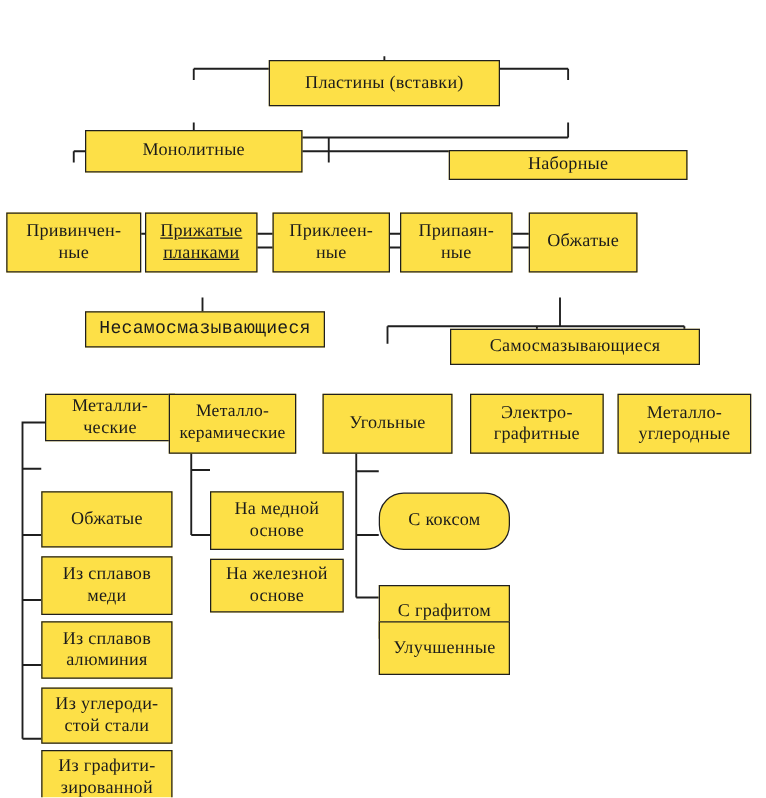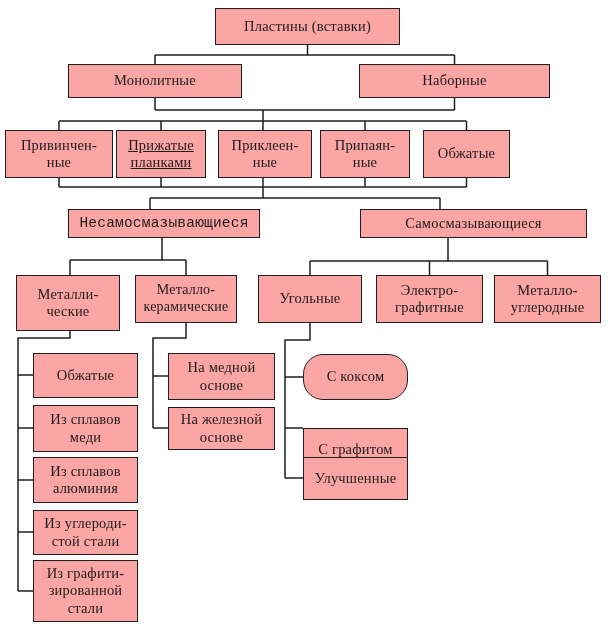--- a/index.html
+++ b/index.html
@@ -20,29 +20,30 @@
     position: absolute;
     left: 0;
     top: 0;
     width: 613px;
     height: 638px;
   }
   .node {
     position: absolute;
     box-sizing: border-box;
     border: 1.6px solid #1f1f1f;
-    background: #fca5a5;
+    background: #fde047;
     display: flex;
     align-items: center;
     justify-content: center;
     text-align: center;
     white-space: pre-line;
     font-size: 14.5px;
     line-height: 1.2;
     letter-spacing: 0.2px;
+    margin-top: 40px;
   }
   .node.small { font-size: 14px; }
 </style>
 </head>
 <body>
 
 <div class="canvas">
 
   <svg class="connectors" viewBox="0 0 613 638" fill="none" stroke="#1f1f1f" stroke-width="1.5">
     <path d="M307.5 45 V55 M155 55 H454.5 M155 55 V64 M454.5 55 V64"></path>
@@ -50,36 +51,36 @@
     <path d="M59 178 V187 M161 178 V187 M263 178 V187 M365 178 V187 M466.5 178 V187 M59 187 H466.5 M263 187 V198 M150 198 H440 M150 198 V209 M440 198 V209"></path>
     <path d="M162 238 V260 M70 260 H186 M70 260 V275 M186 260 V275 M448 238 V261 M310 261 H547.5 M310 261 V275 M429.5 261 V275 M547.5 261 V275"></path>
     <path d="M70 323 V338 H18 V591 M18 375 H33 M18 428 H33 M18 480 H33 M18 532 H33 M18 591 H33"></path>
     <path d="M186 323 V338 H153 V428 M153 376 H168 M153 428 H168"></path>
     <path d="M310 323 V340 H285 V478 M285 377 H303 M285 428 H303 M285 478 H303"></path>
   </svg>
 
   <div class="node" style="left:215px; top:8px; width:185px; height:37px;">Пластины (вставки)</div>
 
   <div class="node" style="left:68px; top:64px; width:174px; height:34px;">Монолитные</div>
-  <div class="node" style="left:359px; top:64px; width:191px; height:34px;">Наборные</div>
+  <div class="node" style="left:359px; top:80px; width:191px; height:24px;">Наборные</div>
 
   <div class="node" style="left:5px; top:130px; width:108px; height:48px;">Привинчен-
 ные</div>
   <div class="node" style="left:116px; top:130px; width:90px; height:48px;text-decoration:underline;">Прижатые
 планками</div>
   <div class="node" style="left:218px; top:130px; width:94px; height:48px;">Приклеен-
 ные</div>
   <div class="node" style="left:320px; top:130px; width:90px; height:48px;">Припаян-
 ные</div>
   <div class="node" style="left:423px; top:130px; width:87px; height:48px;">Обжатые</div>
 
   <div class="node" style="left:68px; top:209px; width:192px; height:29px;font-family:Liberation Mono, monospace;">Несамосмазывающиеся</div>
-  <div class="node" style="left:360px; top:209px; width:227px; height:29px;">Самосмазывающиеся</div>
+  <div class="node" style="left:360px; top:223px; width:200px; height:29px;">Самосмазывающиеся</div>
 
-  <div class="node" style="left:16px; top:275px; width:104px; height:56px;">Металли-
+  <div class="node" style="left:36px; top:275px; width:104px; height:38px;">Металли-
 ческие</div>
   <div class="node small" style="left:135px; top:275px; width:102px; height:48px;">Металло-
 керамические</div>
   <div class="node" style="left:258px; top:275px; width:104px; height:48px;">Угольные</div>
   <div class="node" style="left:376px; top:275px; width:107px; height:48px;">Электро-
 графитные</div>
   <div class="node" style="left:494px; top:275px; width:107px; height:48px;">Металло-
 углеродные</div>
 
   <div class="node" style="left:33px; top:353px; width:105px; height:45px;">Обжатые</div>

